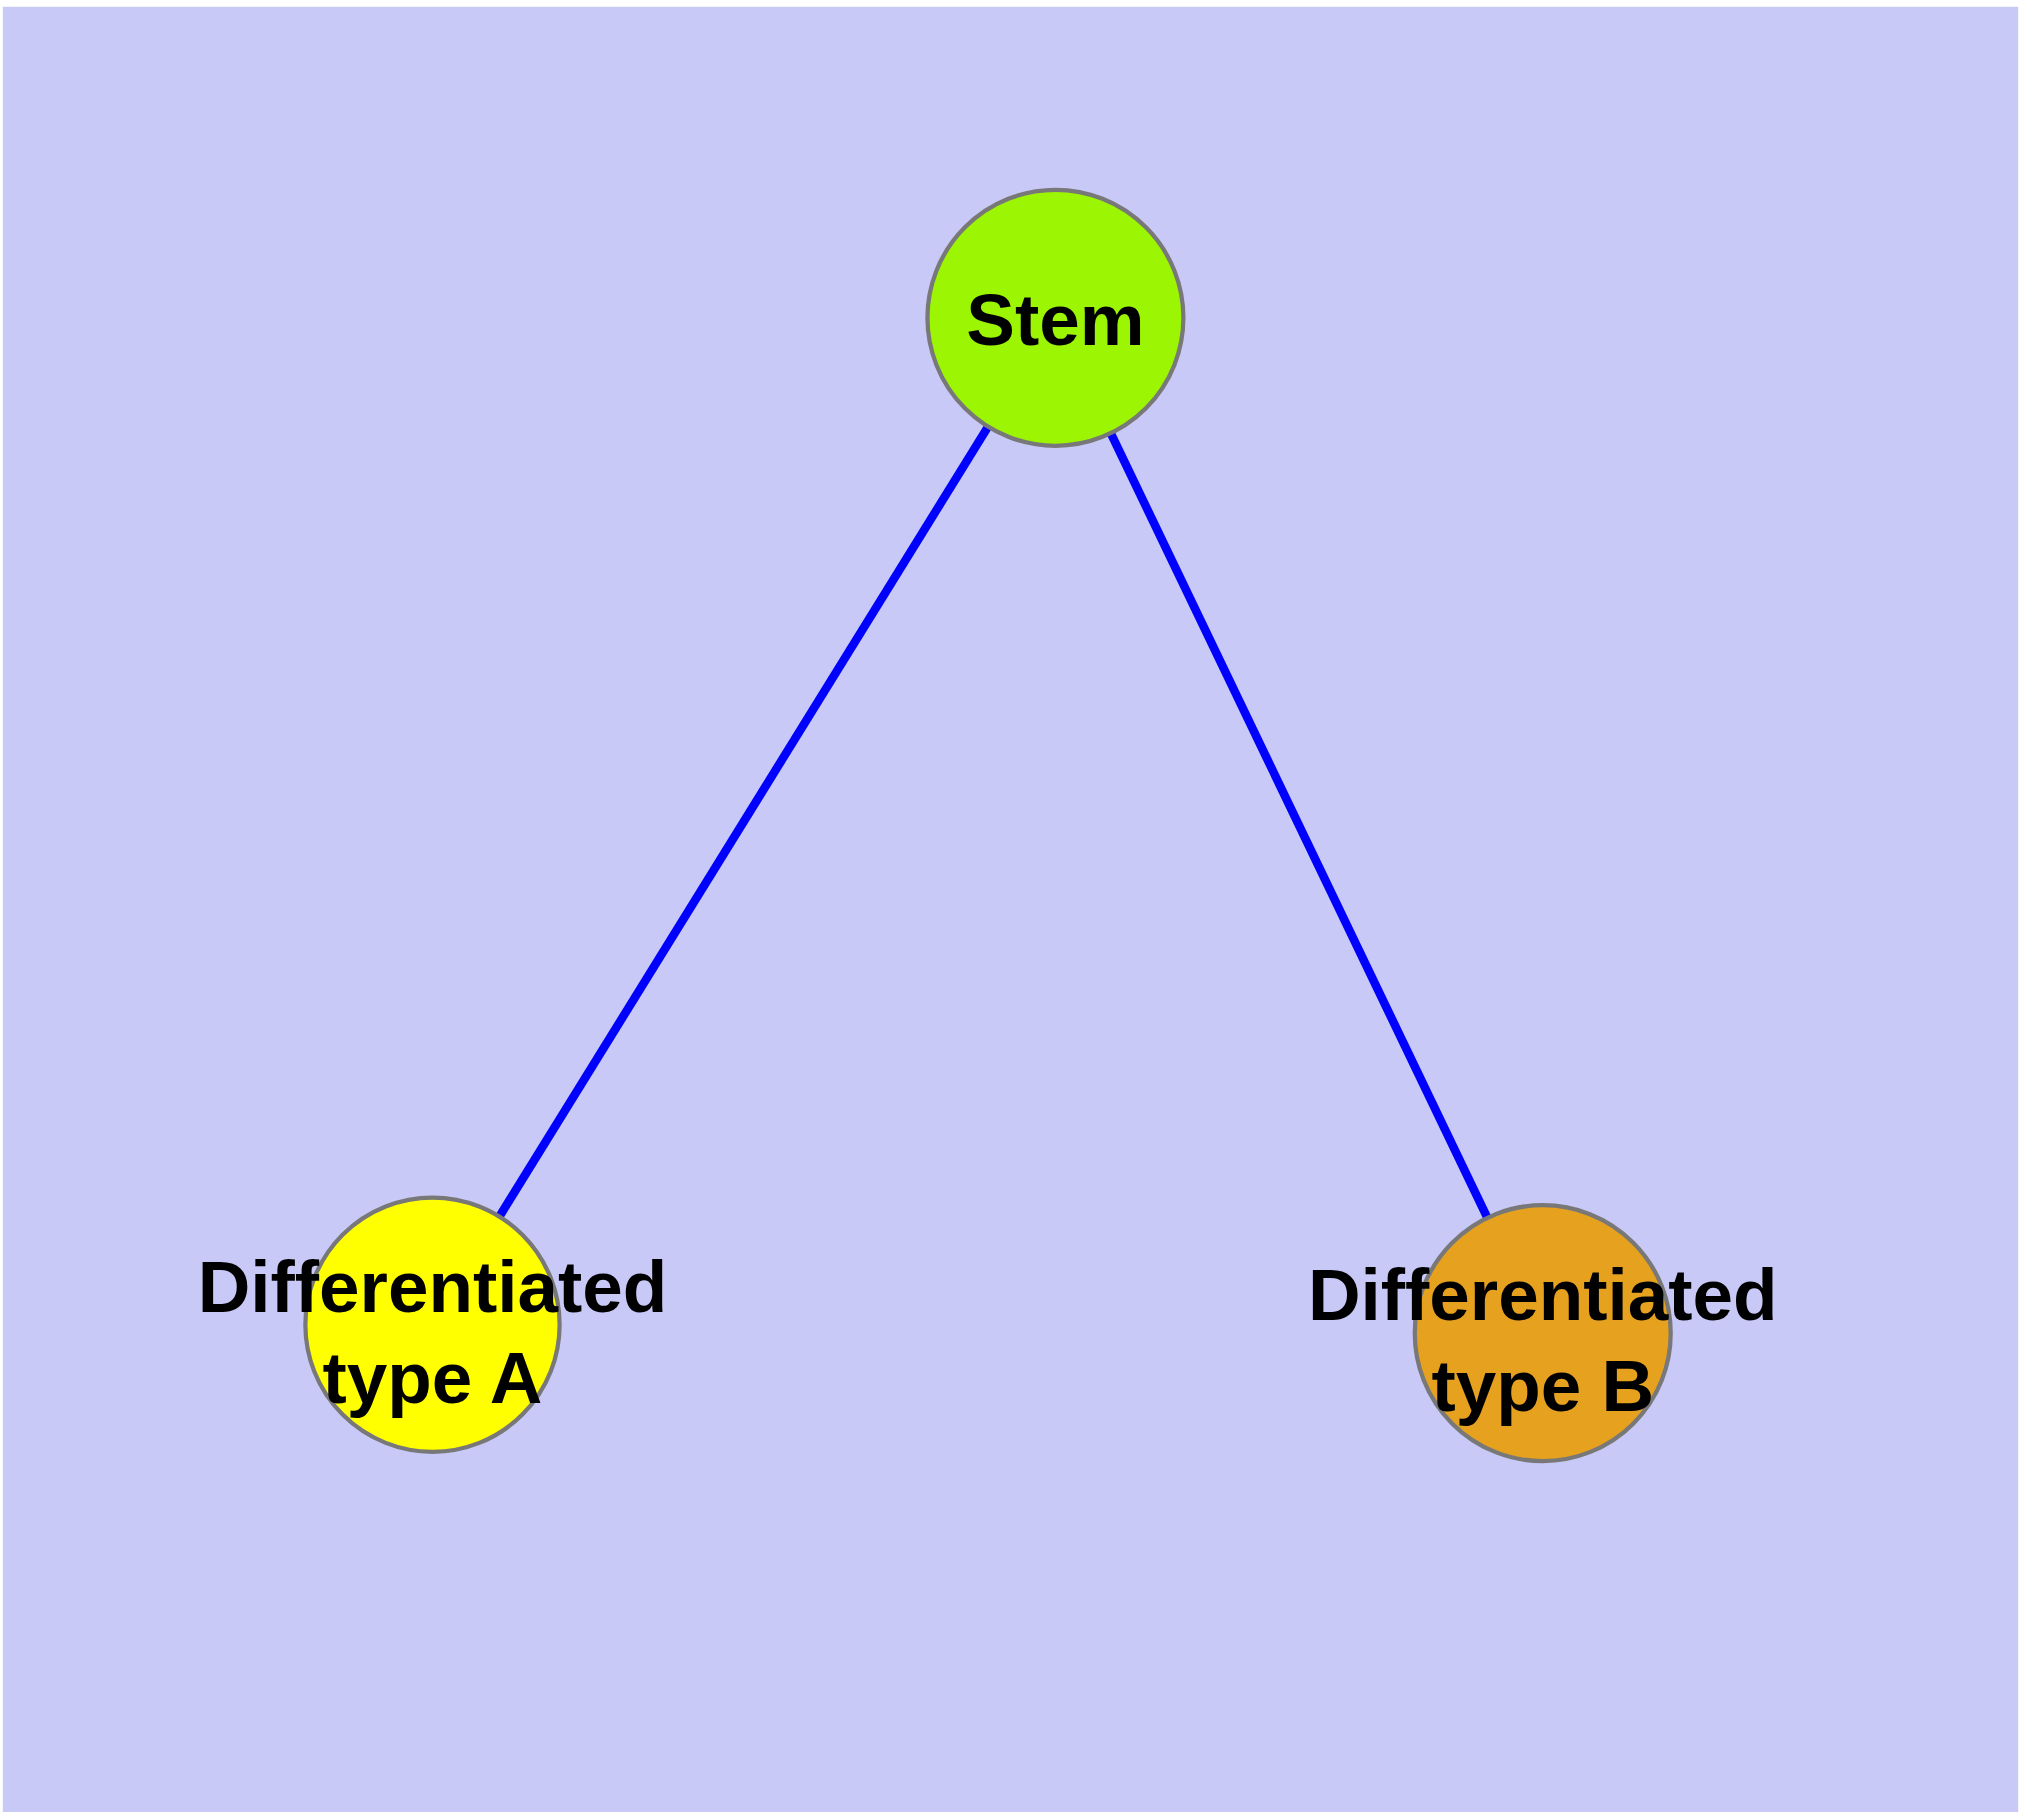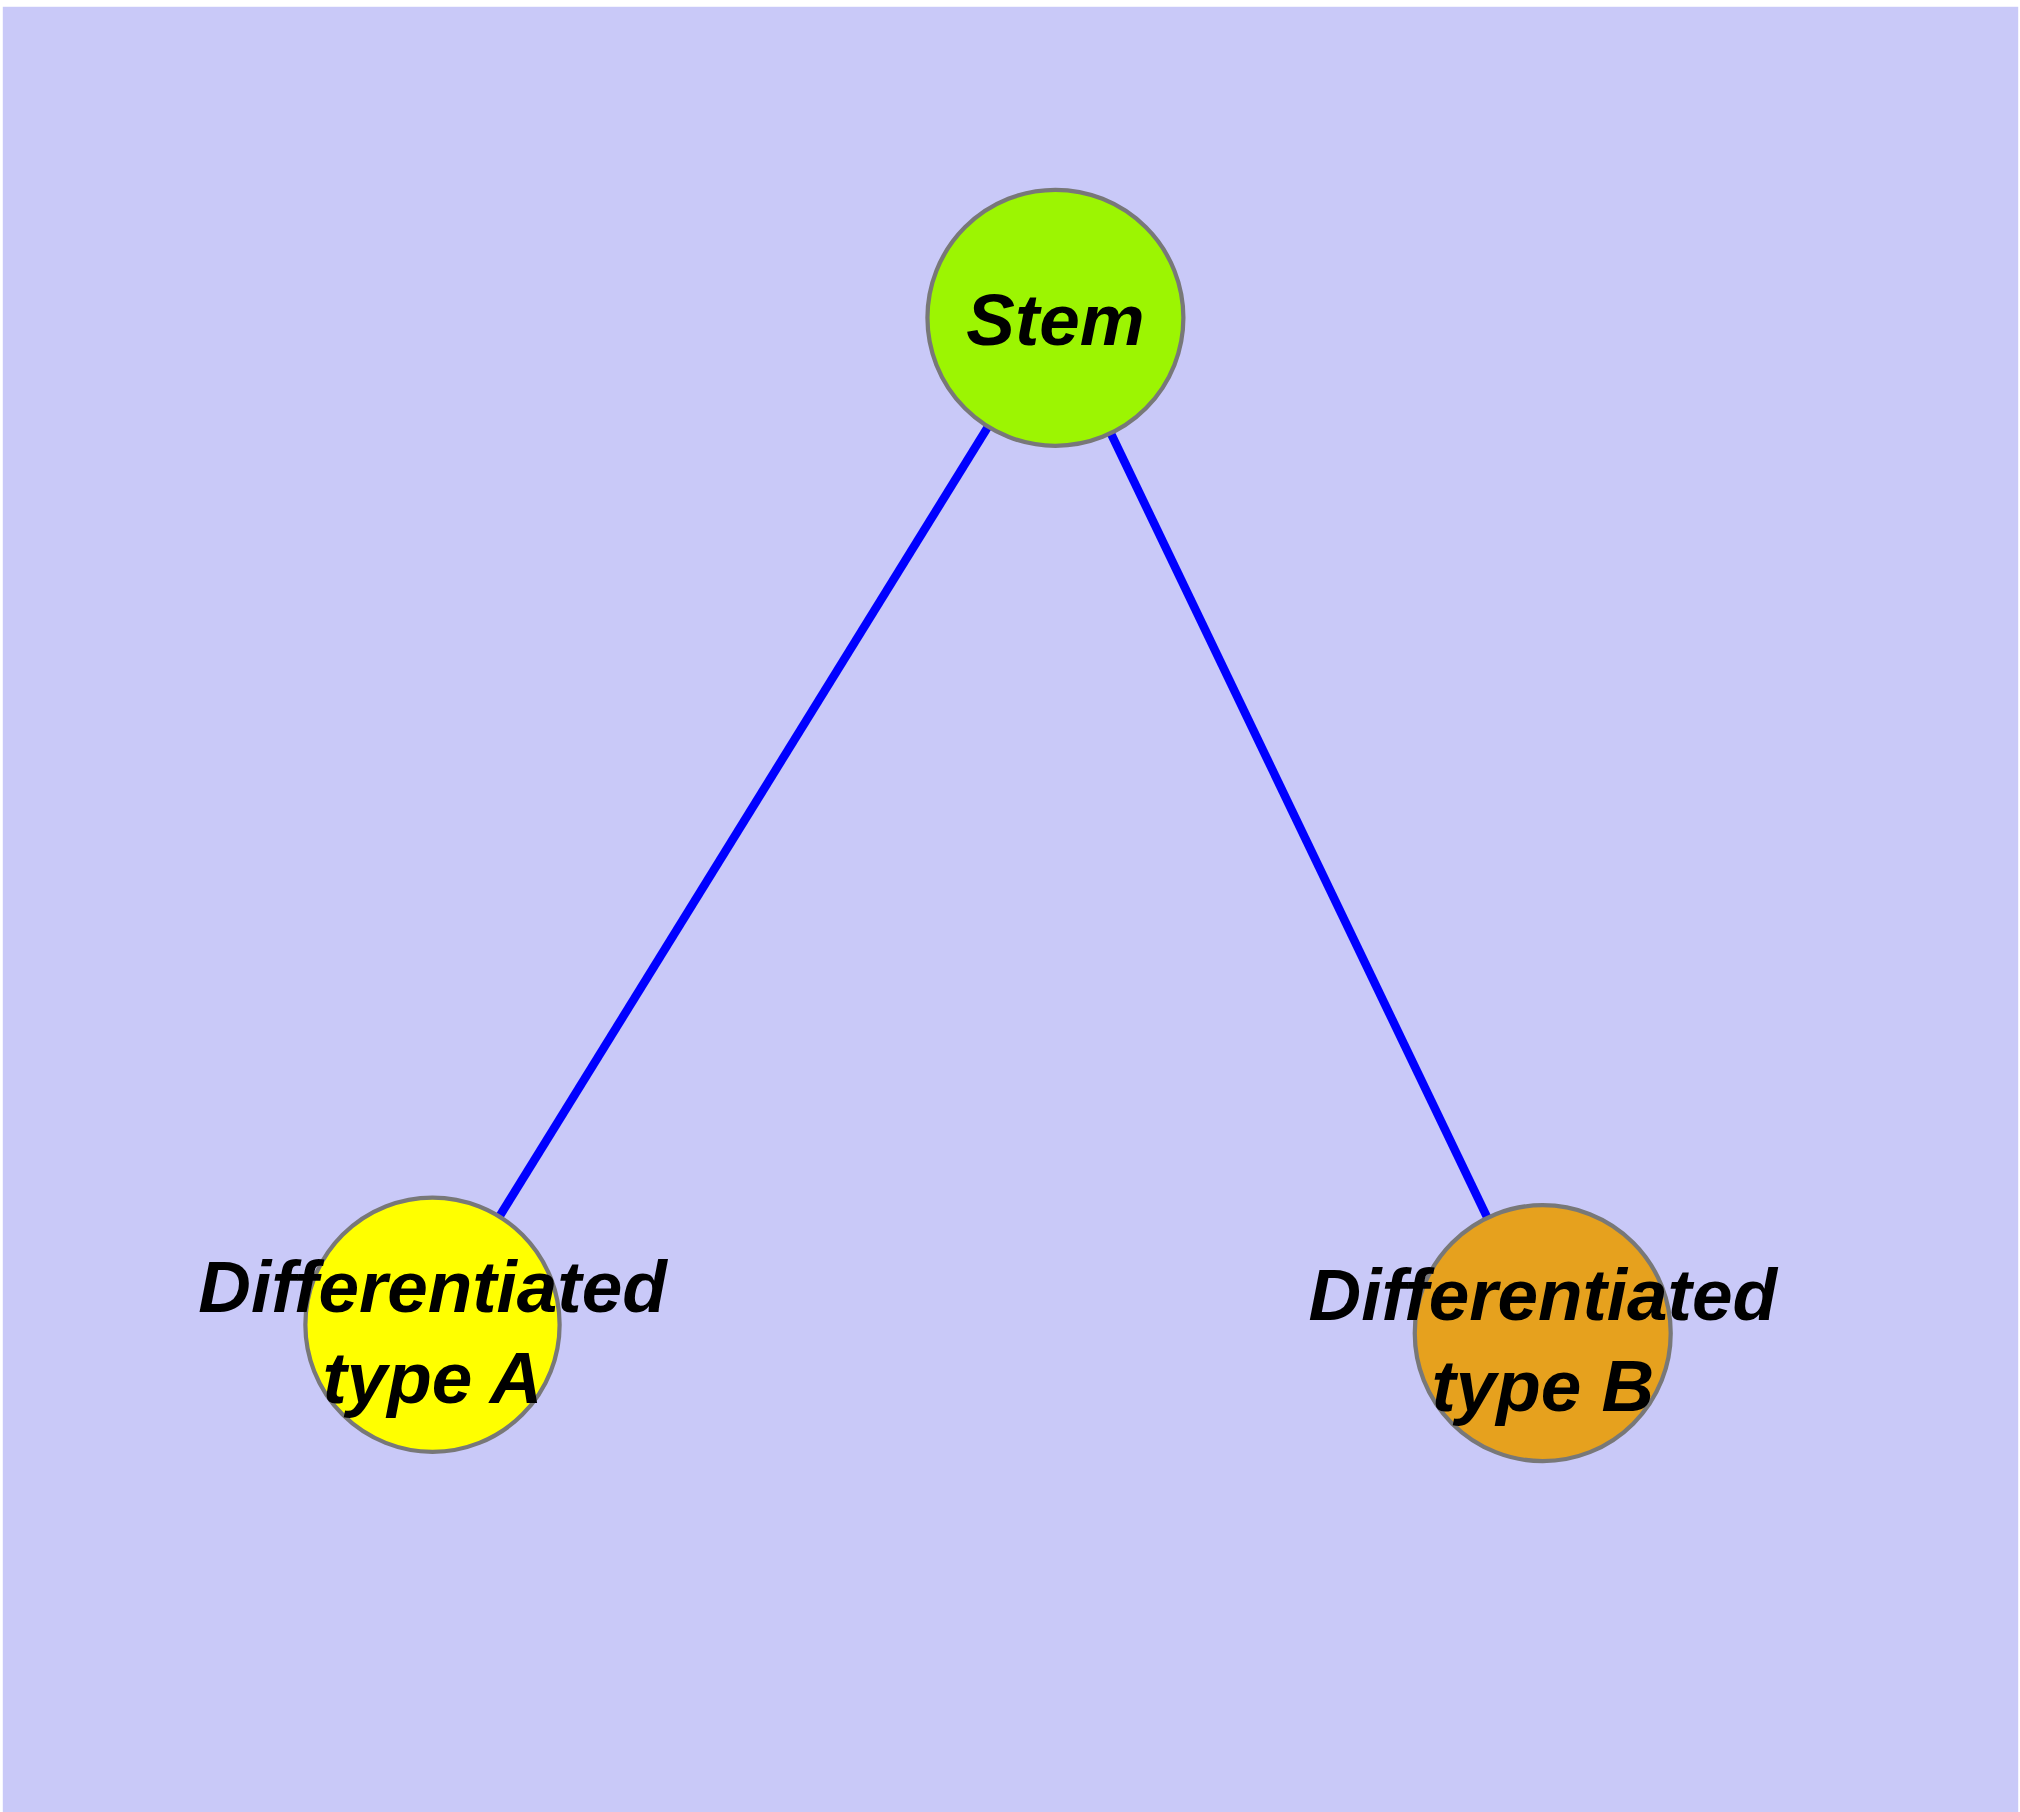--- a/index.html
+++ b/index.html
@@ -7,21 +7,20 @@
     margin: 0;
     padding: 0;
     background: #ffffff;
   }
   .stage {
     width: 2021px;
     height: 1812px;
     position: relative;
     overflow: hidden;
     background: #ffffff;
-    font-style: italic;
   }
   svg.graph {
     display: block;
     width: 2021px;
     height: 1812px;
   }
   .edge {
     stroke-width: 10;
     stroke-linecap: butt;
     fill: none;

